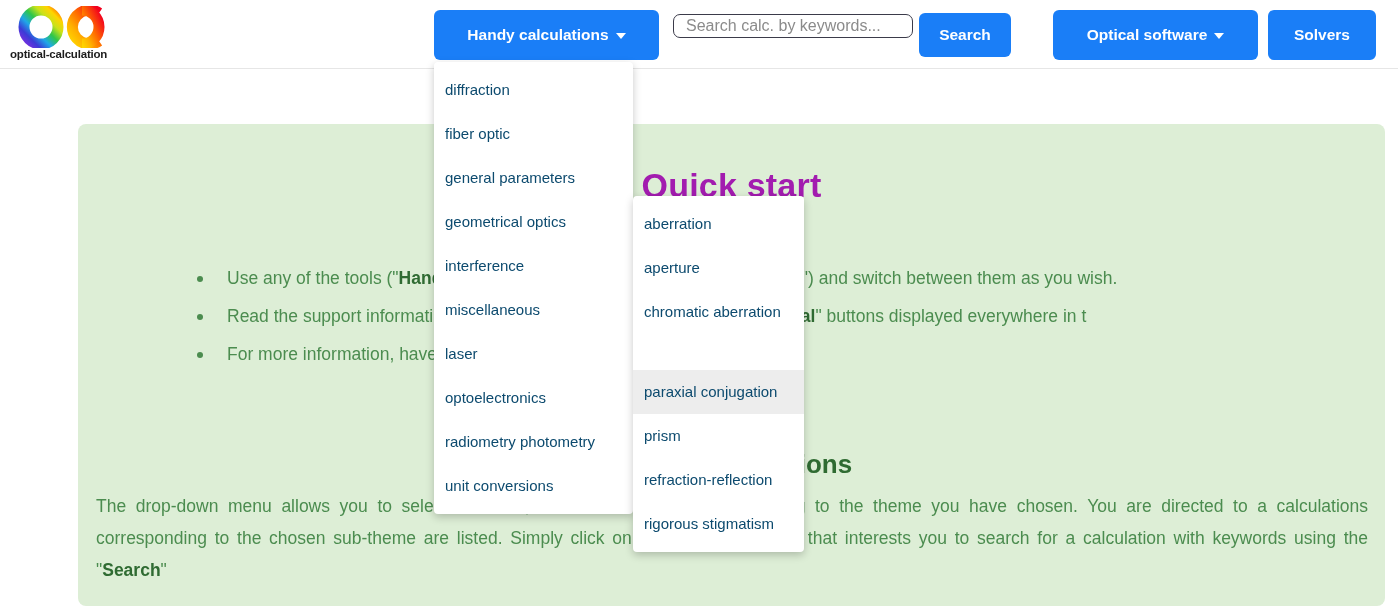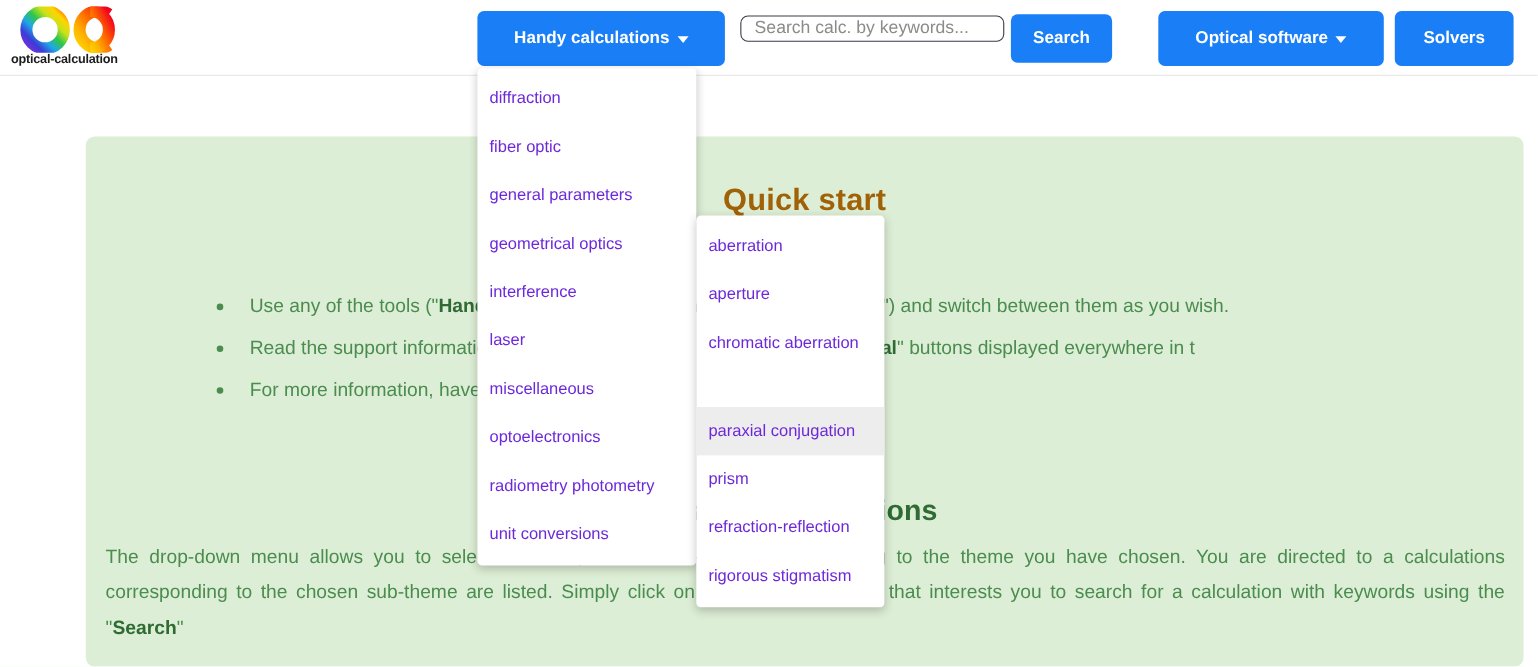--- a/index.html
+++ b/index.html
@@ -84,21 +84,21 @@
     position:absolute; left:78px; top:124px; width:1307px; height:482px;
     background:#ddeed6;
     border-radius:8px;
     overflow:hidden;
     z-index:1;
   }
 
   #quick-start-title {
     position:absolute; left:0; right:0; top:42px;
     text-align:center;
-    font-size:28px; font-weight:700; color:#a16207;
+    font-size:34px; font-weight:700; color:#a21caf;
     letter-spacing:0.2px;
   }
 
   #bullet-list {
     position:absolute; left:42px; top:142px; width:1260px;
     margin:0; padding:0; list-style:none;
   }
   #bullet-list li {
     position:relative;
     padding-left:107px;
@@ -136,21 +136,21 @@
     position:absolute;
     background:#ffffff;
     border-radius:4px;
     box-shadow:0 3px 9px rgba(0,0,0,0.22);
     z-index:20;
     padding:6px 0;
   }
   .menu-item {
     display:block;
     font-size:15px;
-    color:#6d28d9;
+    color:#0c4a6e;
     line-height:20px;
     padding:12px 11px;
     white-space:nowrap;
     cursor:pointer;
     font-family:"Liberation Sans", sans-serif;
   }
   .menu-item.active { background:#ededed;margin-top:36px; }
 
   #menu-handy { left:434px; top:62px; width:199px; }
   #menu-geom  { left:633px; top:196px; width:171px; z-index:25; }
@@ -221,22 +221,22 @@
 
     <div id="handy-para"><span>The drop-down menu allows you to select a theme, then a sub-theme corresponding to the theme you have chosen. You are directed to a </span><span>calculations corresponding to the chosen sub-theme are listed. Simply click on the title of the page that interests you to </span><span>search for a calculation with keywords using the "</span><b>Search</b><span>" </span></div>
   </div>
 
   <div class="menu" id="menu-handy">
       <div class="menu-item">diffraction</div>
       <div class="menu-item">fiber optic</div>
       <div class="menu-item">general parameters</div>
       <div class="menu-item">geometrical optics</div>
       <div class="menu-item">interference</div>
+      <div class="menu-item">miscellaneous</div>
       <div class="menu-item">laser</div>
-      <div class="menu-item">miscellaneous</div>
       <div class="menu-item">optoelectronics</div>
       <div class="menu-item">radiometry photometry</div>
       <div class="menu-item">unit conversions</div>
     </div>
 
   <div class="menu" id="menu-geom">
       <div class="menu-item">aberration</div>
       <div class="menu-item">aperture</div>
       <div class="menu-item">chromatic aberration</div>
       <div class="menu-item active">paraxial conjugation</div>

